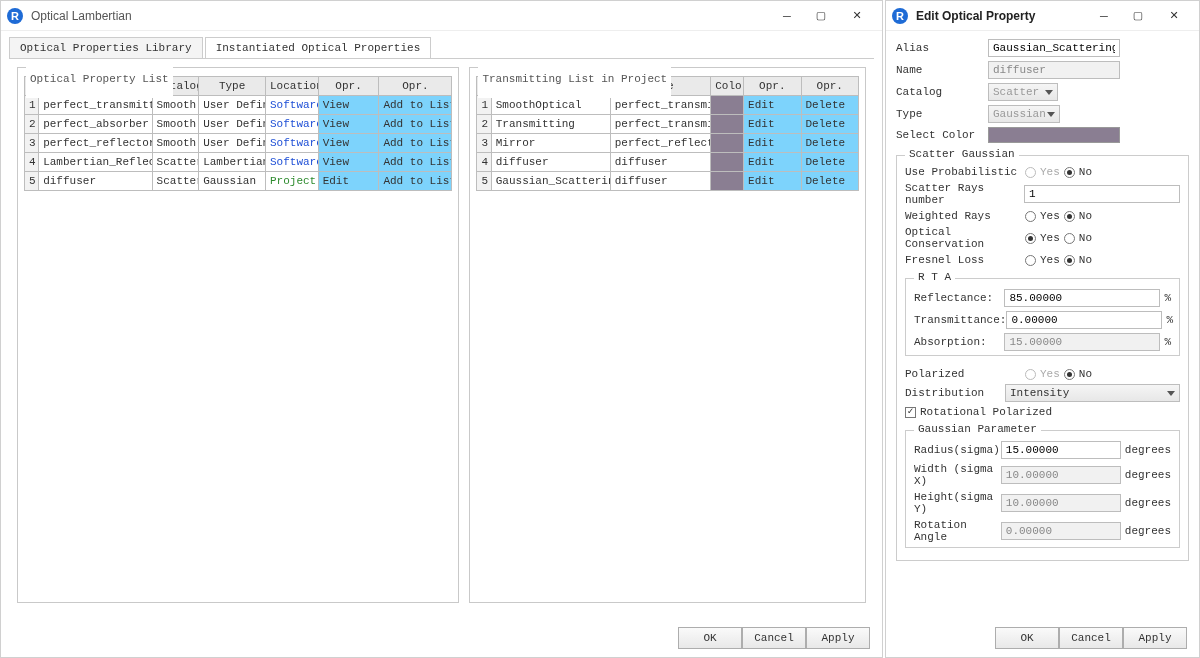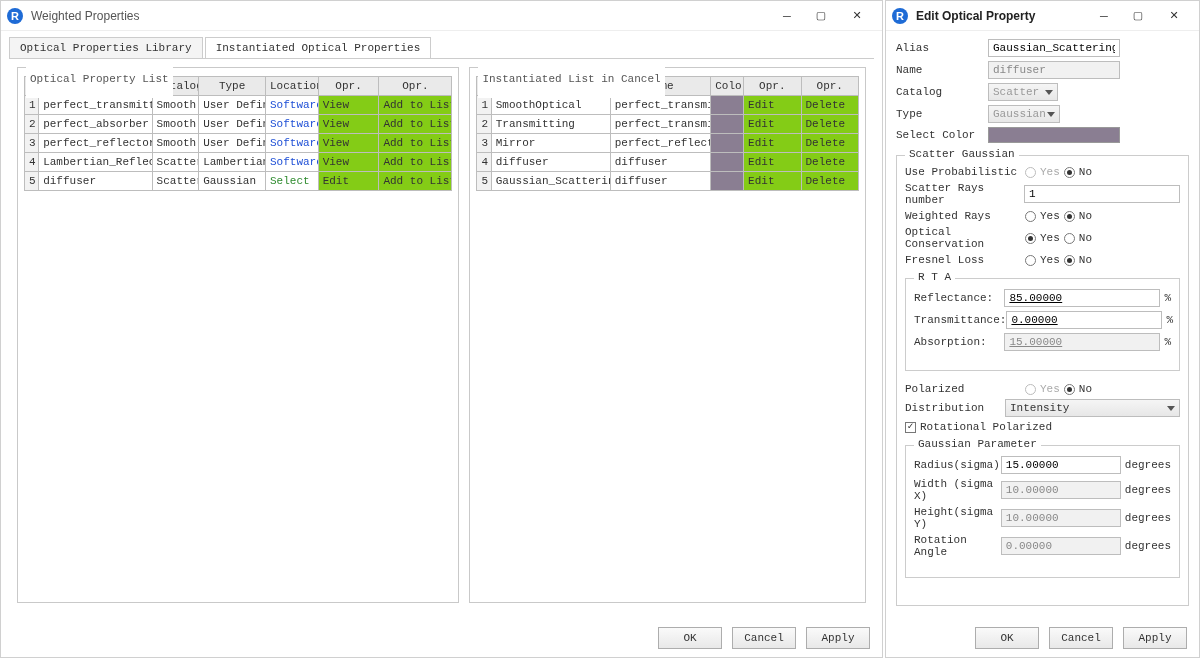--- a/index.html
+++ b/index.html
@@ -18,61 +18,61 @@
   .tab.active { background: #fff; }
   .tabcontent { flex: 1; border-top: 1px solid #ccc; margin: 0 8px 8px 8px; display: flex; padding: 8px; gap: 10px; }
   .fieldset { border: 1px solid #c9c9c9; padding: 8px 6px 6px 6px; position: relative; flex: 1; }
   .fieldset .legend { position: absolute; top: -8px; left: 8px; background: #fff; padding: 13px 4px; font-family: "Courier New", monospace; color: #555; }
   table.grid { border-collapse: collapse; width: 100%; table-layout: fixed; }
   table.grid th, table.grid td { border: 1px solid #bdbdbd; padding: 3px 4px; font-family: "Courier New", monospace; font-size: 11px; text-align: left; white-space: nowrap; overflow: hidden; }
   table.grid th { background: #eaeaea; text-align: center; font-weight: normal; }
   .rownum { width: 14px; text-align: right; background: #f2f2f2; }
   .link-soft { color: #1e4fd6; }
   .link-proj { color: #2e8b2e; }
-  .btncell { text-align: center; background: #84cc16; }
+  .btncell { text-align: center; background: #7dd3fc; }
   .colorcell { background: #8a7e92; }
-  .bottom-btns { display: flex; justify-content: flex-end; gap: 10px; padding: 8px 12px; }
+  .bottom-btns { display: flex; justify-content: flex-end; padding: 8px 12px; }
   .btn { min-width: 64px; height: 22px; border: 1px solid #adadad; background: linear-gradient(#fafafa,#e8e8e8); text-align: center; line-height: 20px; font-family: "Courier New", monospace; font-size: 11px; }
   
   .form { flex: 1; overflow: auto; padding: 4px 10px 8px 10px; font-family: "Courier New", monospace; font-size: 11px; }
   .form-row { display: flex; align-items: center; margin: 4px 0; }
   .form-row .lbl { width: 92px; color: #333; }
   .form-row .val { flex: 1; display: flex; align-items: center; gap: 4px; }
   .text-input { height: 18px; border: 1px solid #bdbdbd; padding: 0 4px; font-family: inherit; font-size: 11px; width: 130px; background:#fff; }
   .text-input[disabled] { background: #f1f1f1; color: #888; }
   .select { height: 18px; border: 1px solid #bdbdbd; background: linear-gradient(#f5f5f5,#e7e7e7); padding: 0 16px 0 4px; display: flex; align-items: center; position: relative; min-width: 70px; }
   .select.disabled { color: #999; }
   .select::after { content: ""; position: absolute; right: 4px; top: 6px; border-left: 4px solid transparent; border-right: 4px solid transparent; border-top: 5px solid #555; }
   .select.wide { flex: 1; }
   .swatch { width: 132px; height: 16px; background: #8a7e92; border: 1px solid #999; }
-  .group { border: 1px solid #ccc; margin: 12px 0; padding: 6px 8px 15px 8px; position: relative; }
+  .group { border: 1px solid #ccc; margin: 12px 0; padding: 6px 8px 0 8px; position: relative; }
   .group .glegend { position: absolute; top: -8px; left: 8px; background: #fff; padding: 0 4px; }
   .radio-pair { display: flex; align-items: center; gap: 10px; }
   .radio { width: 11px; height: 11px; border: 1px solid #777; border-radius: 50%; display: inline-block; position: relative; }
   .radio.on::after { content: ""; position: absolute; left: 2px; top: 2px; width: 5px; height: 5px; border-radius: 50%; background: #333; }
   .radio.disabled { border-color: #bbb; }
   .check { width: 11px; height: 11px; border: 1px solid #777; display: inline-flex; align-items: center; justify-content: center; margin-right: 4px; }
   .check.on::after { content: "✓"; font-size: 10px; line-height: 10px; color: #333; }
   .unit { margin-left: 4px; color: #333; }
   .sub-row .lbl { width: 100px; }
   .rta-row .lbl { width: 96px; }
-  .rta-row .text-input { flex: 1; width: auto; text-decoration: underline; }
+  .rta-row .text-input { flex: 1; width: auto; }
   .gp-row .lbl { width: 104px; }
   .gp-row .text-input { width: 120px; }
   .gridwrap { height: 512px; overflow: hidden; }
 </style>
 </head>
 <body>
 
 <div class="workspace">
 
   <div class="window win-left">
     <div class="titlebar">
       <div class="app-icon">R</div>
-      <div class="title">Weighted Properties</div>
+      <div class="title">Optical Lambertian</div>
       <div class="winbtn">─</div>
       <div class="winbtn">▢</div>
       <div class="winbtn closebtn">✕</div>
     </div>
     <div class="tabbar">
       <div class="tab">Optical Properties Library</div>
       <div class="tab active">Instantiated Optical Properties</div>
     </div>
     <div class="tabcontent">
 
@@ -135,31 +135,31 @@
                   <td>Lambertian</td>
                   <td class="link-soft">Software</td>
                   <td class="btncell">View</td>
                   <td class="btncell">Add to List</td>
                 </tr>
                 <tr>
                   <td class="rownum">5</td>
                   <td>diffuser</td>
                   <td>Scatter</td>
                   <td>Gaussian</td>
-                  <td class="link-proj">Select</td>
+                  <td class="link-proj">Project</td>
                   <td class="btncell">Edit</td>
                   <td class="btncell">Add to List</td>
                 </tr>
               </tbody>
           </table>
         </div>
       </div>
 
       <div class="fieldset" style="flex:0.92">
-        <div class="legend">Instantiated List in Cancel</div>
+        <div class="legend">Transmitting List in Project</div>
         <div class="gridwrap">
           <table class="grid">
             <colgroup>
                 <col style="width:14px">
                 <col style="width:116px">
                 <col style="width:98px">
                 <col style="width:32px">
                 <col style="width:56px">
                 <col style="width:56px">
               </colgroup>

